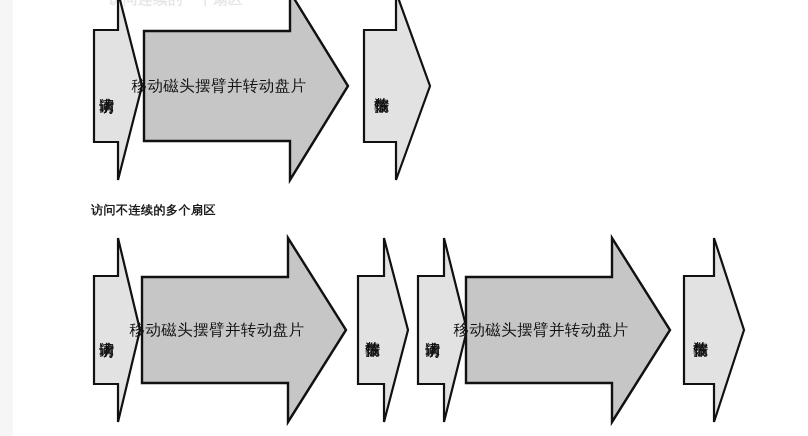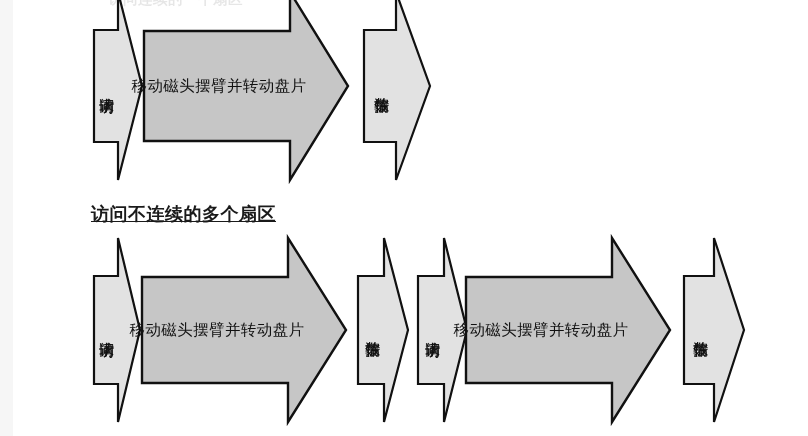--- a/index.html
+++ b/index.html
@@ -17,22 +17,22 @@
   #canvas{position:absolute;left:0;top:0;width:808px;height:436px;}
 
   
   .row{position:absolute;}
   #row-top{left:0;top:0;width:808px;height:190px;}
   #row-bottom{left:0;top:230px;width:808px;height:206px;}
 
   
   #caption-multi{
     position:absolute;left:91px;top:202px;
-    font-size:18px;font-weight:bold;color:#1a1a1a;
-    letter-spacing:.5px;white-space:nowrap;text-decoration:underline;
+    font-size:12px;font-weight:bold;color:#1a1a1a;
+    letter-spacing:.5px;white-space:nowrap;
   }
   #caption-single{
     position:absolute;left:108px;top:-10px;
     font-size:14.5px;font-weight:bold;color:#1a1a1a;
     letter-spacing:.5px;white-space:nowrap;
     opacity:.10;
   }
 
   
   .arrow{position:absolute;}

